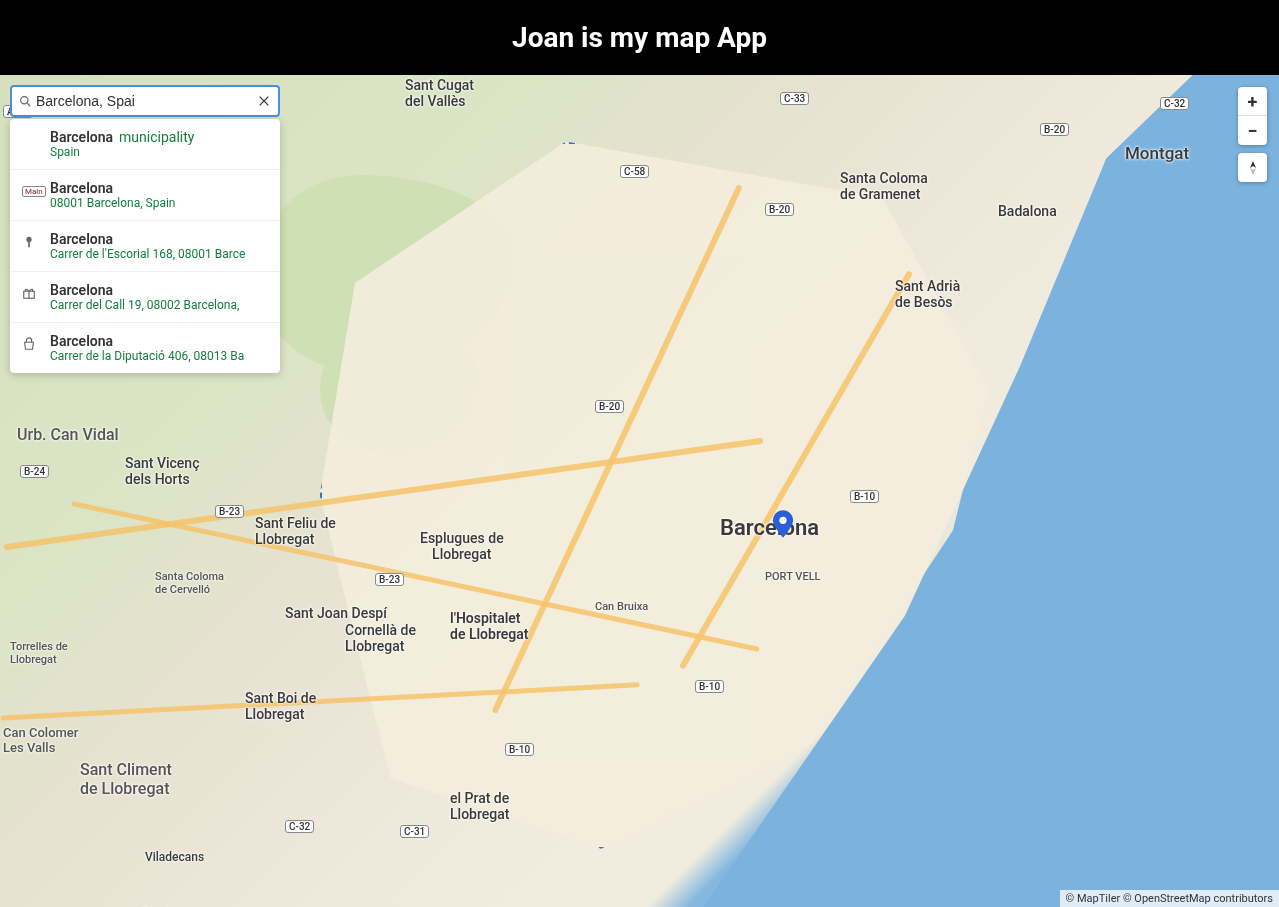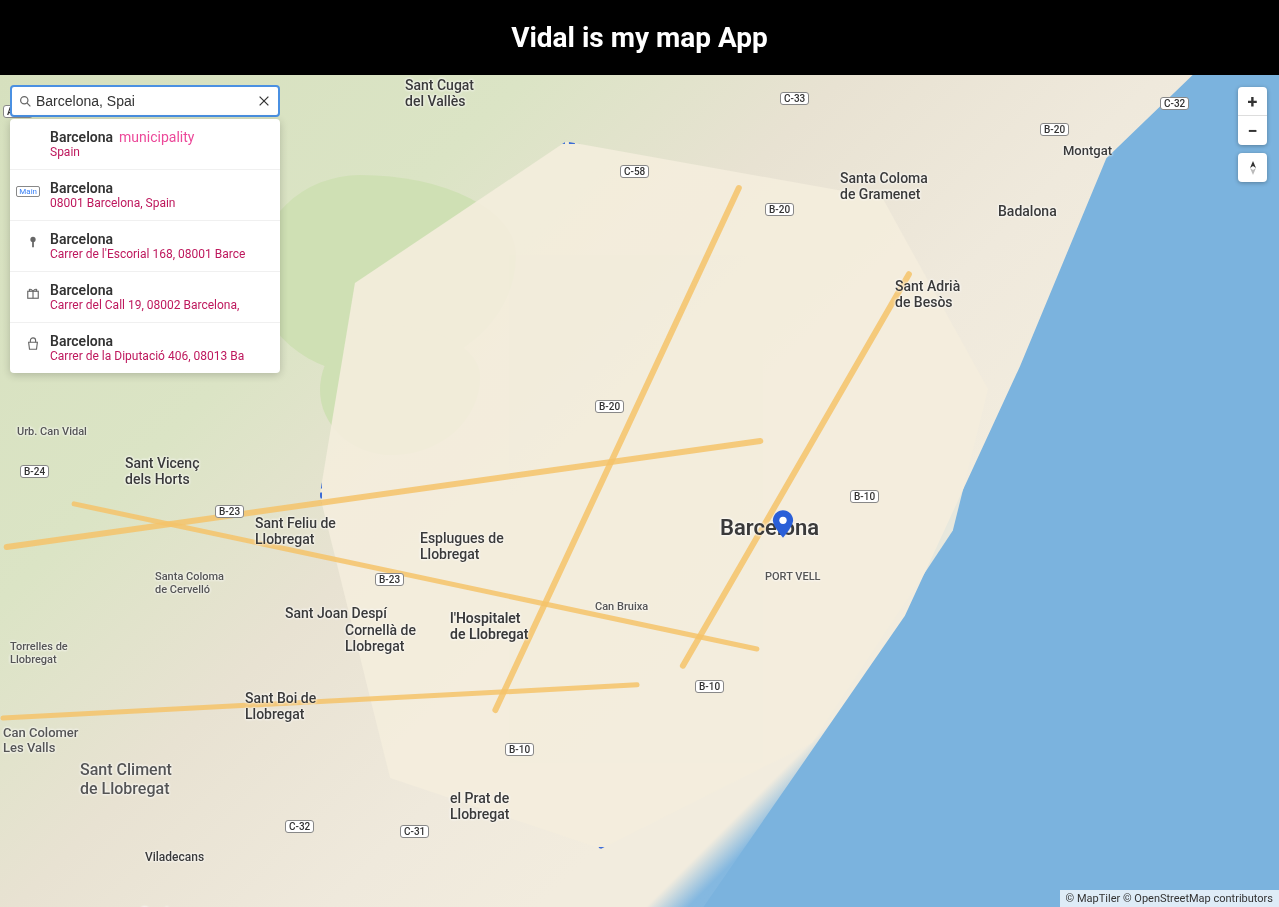--- a/index.html
+++ b/index.html
@@ -40,42 +40,42 @@
 
   
   .search-wrap { position:absolute; top:10px; left:10px; width:270px; z-index:50;border-radius:32px; }
   .search-box { display:flex; align-items:center; background:#fff; border:2px solid #4a90e2; border-radius:4px; height:32px; padding:0 6px; }
   .search-box input { flex:1; border:none; outline:none; font-size:14px; padding:0 4px; color:#333; }
   .search-box .icon { width:14px; height:14px; color:#666; display:flex; align-items:center; justify-content:center; }
   .search-box .clear { cursor:pointer; width:16px; height:16px; }
   .results { margin-top:2px; background:#fff; border-radius:4px; box-shadow:0 2px 8px rgba(0,0,0,.2); overflow:hidden; }
   .result { display:flex; align-items:flex-start; padding:10px 12px; gap:10px; border-bottom:1px solid #f0f0f0; cursor:pointer; }
   .result:last-child { border-bottom:none; }
-  .result-icon { width:18px; height:18px; margin-top:2px; color:#3b82f6; flex-shrink:0; display:flex; align-items:center; justify-content:flex-end; font-size:12px; }
+  .result-icon { width:18px; height:18px; margin-top:2px; color:#7f1d1d; flex-shrink:0; display:flex; align-items:center; justify-content:flex-start; font-size:12px; }
   .badge { font-size:8px; border:1px solid #888; border-radius:2px; padding:0 2px; }
   .result-text { flex:1; overflow:hidden; }
   .result-title { font-size:14px; color:#333; font-weight:600; }
-  .result-title .tag { font-weight:400; color:#ec4899; margin-left:6px; }
-  .result-sub { font-size:12px; color:#be185d; white-space:nowrap; overflow:hidden; text-overflow:ellipsis; }
+  .result-title .tag { font-weight:400; color:#15803d; margin-left:6px; }
+  .result-sub { font-size:12px; color:#15803d; white-space:nowrap; overflow:hidden; text-overflow:ellipsis; }
 
   
   .controls { position:absolute; top:12px; right:12px; z-index:40; display:flex; flex-direction:column; gap:8px; }
   .ctrl-group { background:#fff; border-radius:4px; box-shadow:0 1px 4px rgba(0,0,0,.3); overflow:hidden; }
   .ctrl-btn { width:29px; height:29px; display:flex; align-items:center; justify-content:center; font-size:18px; font-weight:700; color:#333; cursor:pointer; border-bottom:1px solid #ddd; user-select:none; }
   .ctrl-btn:last-child { border-bottom:none; }
   .compass svg { width:16px; height:16px; }
 
   .attribution { position:absolute; bottom:0; right:0; background:rgba(255,255,255,.75); font-size:11px; color:#333; padding:2px 6px; z-index:30; }
 </style>
 </head>
 <body>
 
 <div class="app">
   <div class="header">
-    <h1>Vidal is my map App</h1>
+    <h1>Joan is my map App</h1>
   </div>
 
   <div class="map-area">
     <div class="map-bg"></div>
     <div class="sea"></div>
     <div class="green-patch g1"></div>
     <div class="green-patch g2"></div>
     <div class="land-city"></div>
     <div class="road r1"></div>
     <div class="road r2"></div>
@@ -95,40 +95,40 @@
         <span class="road-label" style="left: 20px; top: 390px;">B-24</span>
         <span class="road-label" style="left: 215px; top: 430px;">B-23</span>
         <span class="road-label" style="left: 375px; top: 498px;">B-23</span>
         <span class="road-label" style="left: 695px; top: 605px;">B-10</span>
         <span class="road-label" style="left: 505px; top: 668px;">B-10</span>
         <span class="road-label" style="left: 285px; top: 745px;">C-32</span>
         <span class="road-label" style="left: 400px; top: 750px;">C-31</span>
       </div>
     <div id="city-labels">
         <span class="city-label city-mid" style="left: 405px; top: 2px; font-size: 14px;">Sant Cugat<br>del Vallès</span>
-        <span class="city-label city-mid" style="left: 1063px; top: 68px; font-size: 13px;">Montgat</span>
+        <span class="city-label city-mid" style="left: 1125px; top: 68px; font-size: 17px;">Montgat</span>
         <span class="city-label city-mid" style="left: 840px; top: 95px; font-size: 14px;">Santa Coloma<br>de Gramenet</span>
         <span class="city-label city-mid" style="left: 998px; top: 128px; font-size: 14px;">Badalona</span>
         <span class="city-label city-mid" style="left: 895px; top: 203px; font-size: 14px;">Sant Adrià<br>de Besòs</span>
         <span class="city-label city-mid" style="left: 125px; top: 380px; font-size: 14px;">Sant Vicenç<br>dels Horts</span>
         <span class="city-label city-mid" style="left: 255px; top: 440px; font-size: 14px;">Sant Feliu de<br>Llobregat</span>
-        <span class="city-label city-mid" style="left: 420px; top: 455px; font-size: 14px;">Esplugues de<br>Llobregat</span>
+        <span class="city-label city-mid" style="left: 420px; top: 455px; font-size: 14px; text-align: center;">Esplugues de<br>Llobregat</span>
         <span class="city-label city-sm" style="left: 155px; top: 495px; font-size: 11px;">Santa Coloma<br>de Cervelló</span>
         <span class="city-label city-mid" style="left: 285px; top: 530px; font-size: 14px;">Sant Joan Despí</span>
         <span class="city-label city-sm" style="left: 10px; top: 565px; font-size: 11px;">Torrelles de<br>Llobregat</span>
         <span class="city-label city-mid" style="left: 345px; top: 547px; font-size: 14px;">Cornellà de<br>Llobregat</span>
         <span class="city-label city-mid" style="font-weight: 600; left: 450px; top: 535px; font-size: 14px;">l'Hospitalet<br>de Llobregat</span>
         <span class="city-label city-mid" style="left: 245px; top: 615px; font-size: 14px;">Sant Boi de<br>Llobregat</span>
         <span class="city-label city-sm" style="left: 80px; top: 685px; font-size: 16px;">Sant Climent<br>de Llobregat</span>
         <span class="city-label city-mid" style="left: 450px; top: 715px; font-size: 14px;">el Prat de<br>Llobregat</span>
         <span class="city-label city-mid" style="left: 145px; top: 775px; font-size: 12px;">Viladecans</span>
         <span class="city-label city-mid" style="left: 140px; top: 830px; font-size: 14px;">Gavà</span>
         <span class="city-label city-sm" style="left: 595px; top: 525px; font-size: 11px;">Can Bruixa</span>
         <span class="city-label city-sm" style="left: 765px; top: 495px; font-size: 11px;">PORT VELL</span>
-        <span class="city-label city-sm" style="left: 5px; top: 350px; font-size: 11px; padding-left: 12px;">Urb. Can Vidal</span>
+        <span class="city-label city-sm" style="left: 5px; top: 350px; font-size: 16px; padding-left: 12px;">Urb. Can Vidal</span>
         <span class="city-label city-sm" style="left: 3px; top: 650px; font-size: 13px;">Can Colomer<br>Les Valls</span>
       </div>
 
     <div class="city-label city-main" style="top:440px; left:720px;">Barcelona</div>
 
     <div class="marker" id="marker" style="left: 772px; top: 435px;">
       <svg viewBox="0 0 24 30">
           <path d="M12 0C6 0 1 5 1 11c0 7 11 19 11 19s11-12 11-19C23 5 18 0 12 0z" fill="#2a5fd8"></path>
           <circle cx="12" cy="11" r="4" fill="#fff"></circle>
         </svg>

